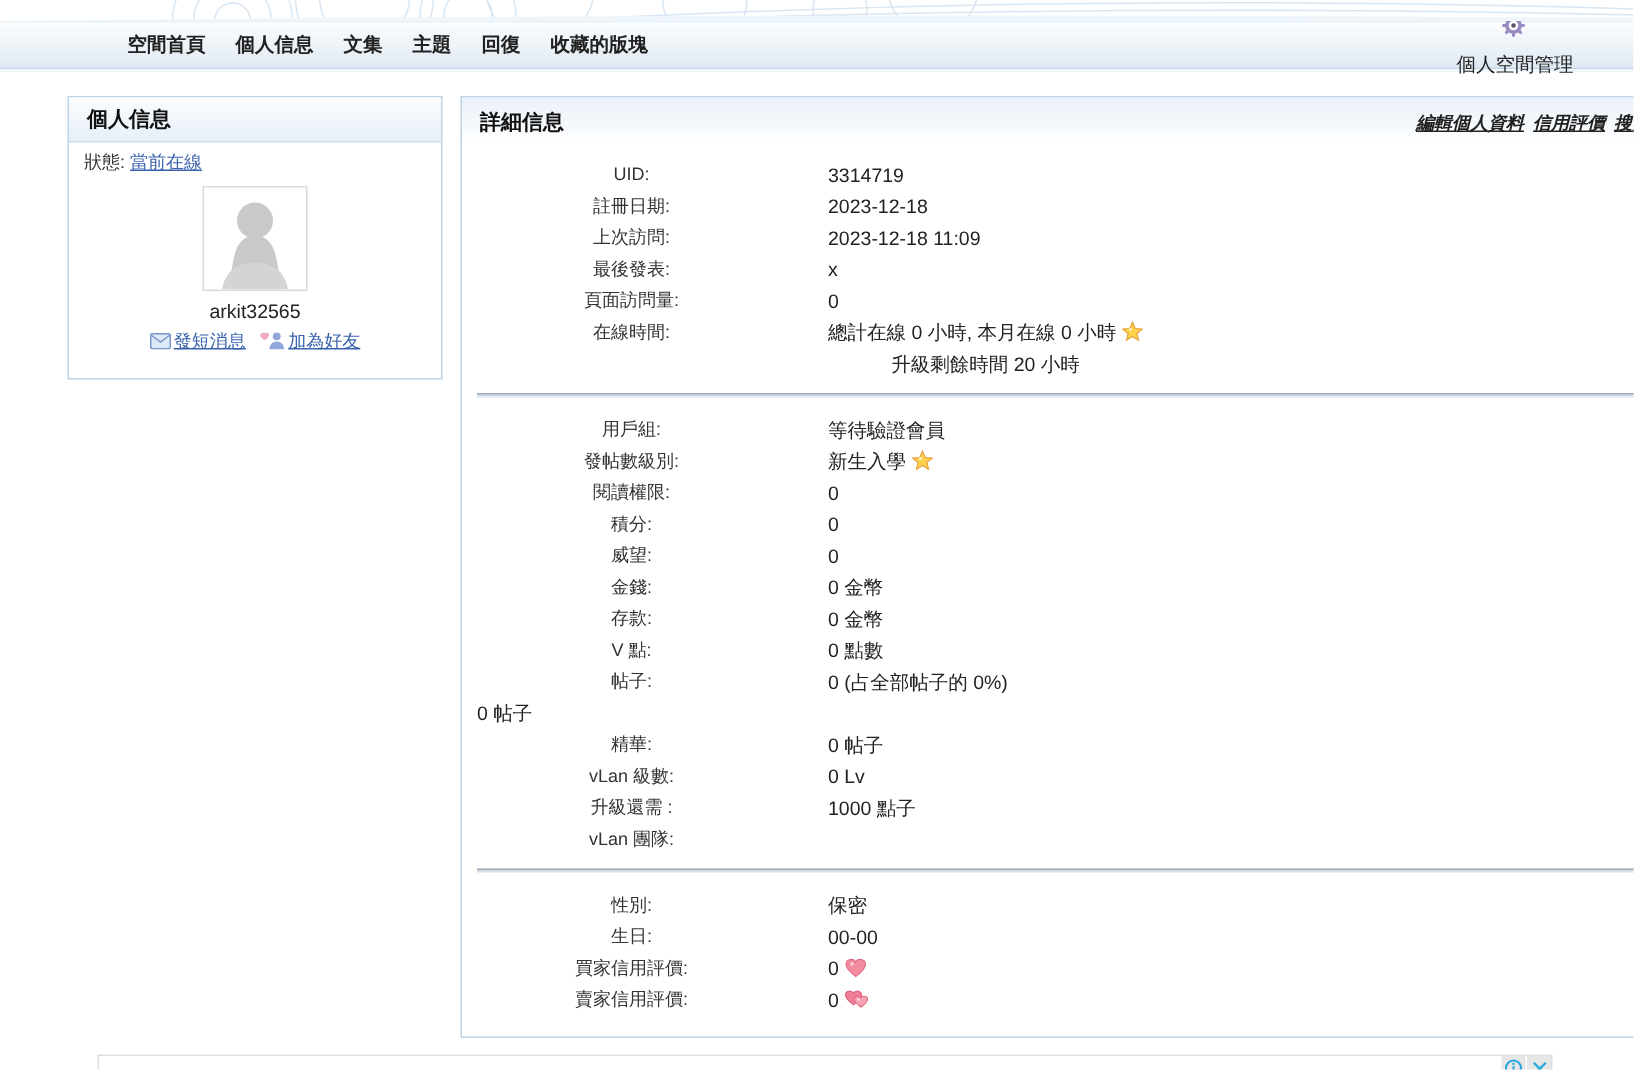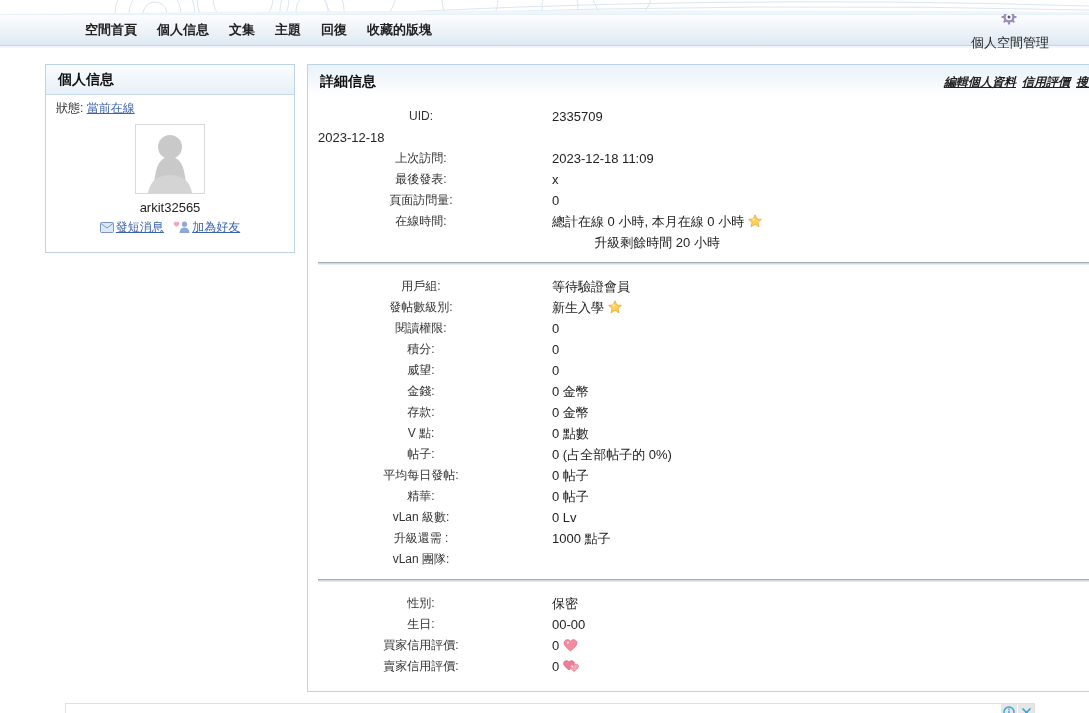--- a/index.html
+++ b/index.html
@@ -182,25 +182,26 @@
   <div class="panel right-panel">
     <div class="panel-header">
       <span>詳細信息</span>
       <span class="header-links" id="header-links"><a>編輯個人資料</a><a>信用評價</a><a>搜索帖子</a></span>
     </div>
     <div class="right-body" id="detail-sections">
         <div class="detail-row">
           <div class="detail-label">UID:</div>
           <div class="detail-value">
             <div class="vline">
-              <span>2335709</span>
-            </div>
-          </div>
-        </div>
-        <div class="detail-row">
+              <span>3314719</span>
+            </div>
+          </div>
+        </div>
+        <div class="detail-row">
+          <div class="detail-label">註冊日期:</div>
           <div class="detail-value">
             <div class="vline">
               <span>2023-12-18</span>
             </div>
           </div>
         </div>
         <div class="detail-row">
           <div class="detail-label">上次訪問:</div>
           <div class="detail-value">
             <div class="vline">
@@ -308,21 +309,20 @@
         </div>
         <div class="detail-row">
           <div class="detail-label">帖子:</div>
           <div class="detail-value">
             <div class="vline">
               <span>0 (占全部帖子的 0%)</span>
             </div>
           </div>
         </div>
         <div class="detail-row">
-          <div class="detail-label">平均每日發帖:</div>
           <div class="detail-value">
             <div class="vline">
               <span>0 帖子</span>
             </div>
           </div>
         </div>
         <div class="detail-row">
           <div class="detail-label">精華:</div>
           <div class="detail-value">
             <div class="vline">

